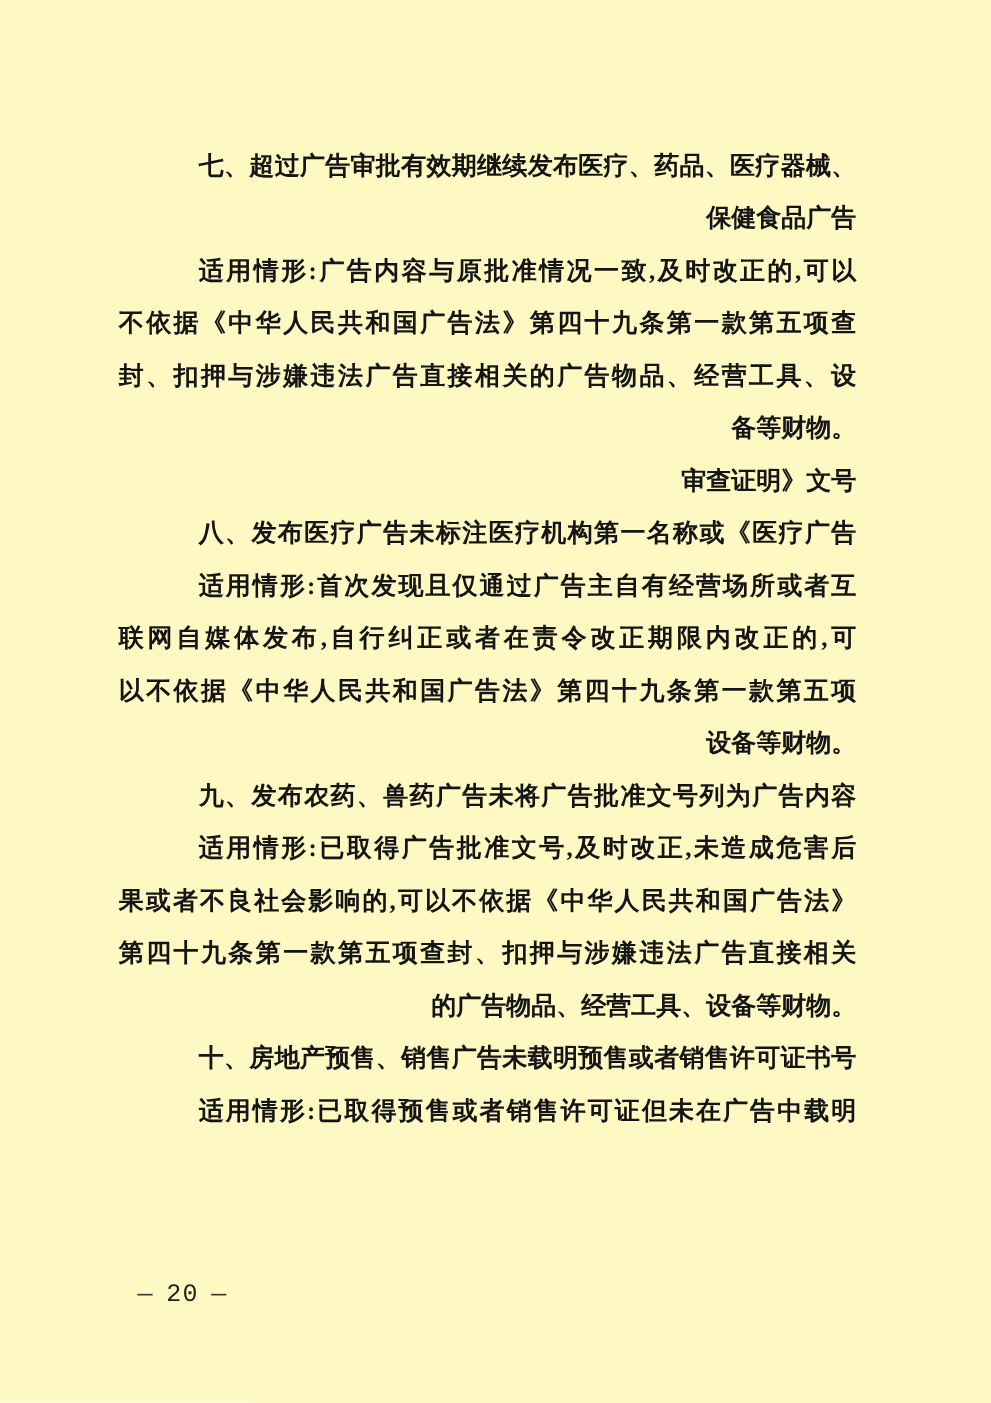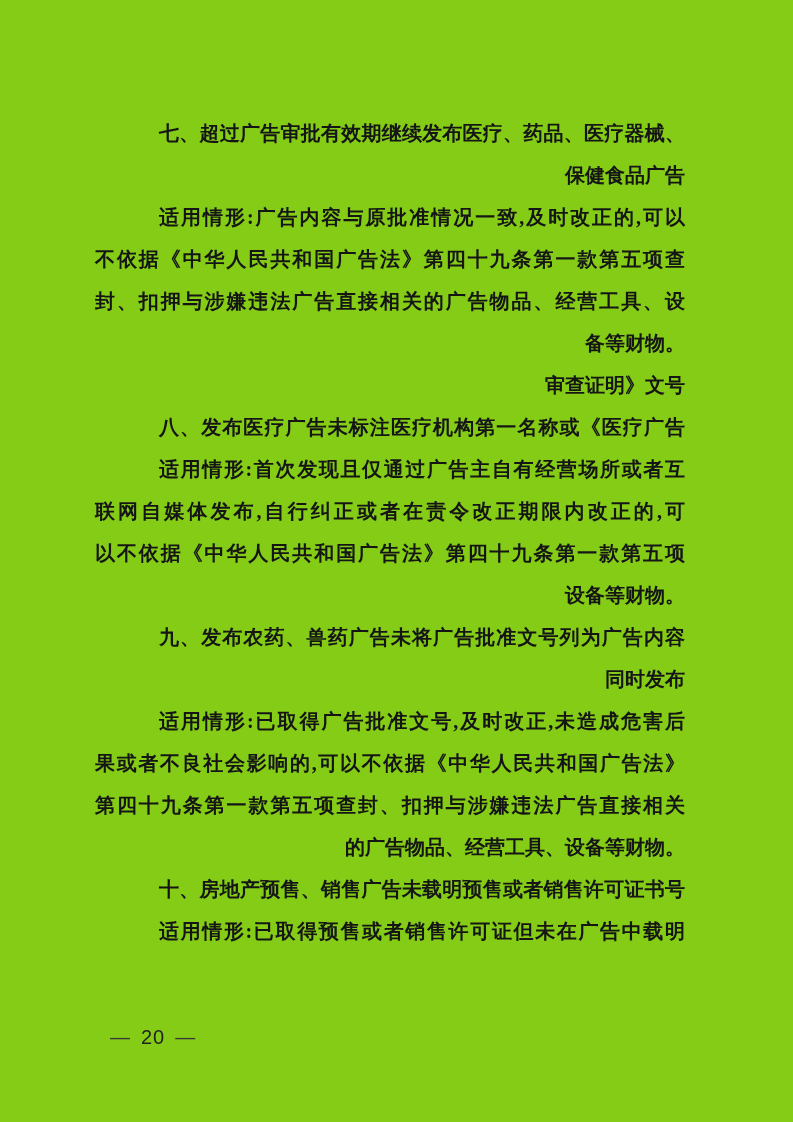--- a/index.html
+++ b/index.html
@@ -4,21 +4,21 @@
 <style>
   html, body {
     margin: 0;
     padding: 0;
     background: #ffffff;
   }
   .page {
     position: relative;
     width: 793px;
     height: 1122px;
-    background: #84cc16;
+    background: #fef9c3;
     overflow: hidden;
     color: #151515;
   }
   .doc {
     position: absolute;
     left: 95px;
     top: 112px;
     width: 590px;
   }
   .line {
@@ -47,21 +47,21 @@
     font-family: "Liberation Serif", "DejaVu Serif", serif;
     font-weight: 700;
   }
   .footer {
     position: absolute;
     left: 110px;
     top: 1022px;
     height: 30px;
     line-height: 30px;
     font-size: 20px;
-    font-family: Liberation Sans, sans-serif;
+    font-family: Liberation Mono, monospace;
     color: #222222;
     letter-spacing: 1px;
     white-space: pre;
     text-align: center;
   }
   .footer .dash { color: #3a3a3a; }
   .footer .num { padding: 0 10px; }
 </style>
 </head>
 <body>
@@ -83,21 +83,20 @@
       <div class="line h">审查证明》文号</div>
       <div class="line h indent fill">八、发布医疗广告未标注医疗机构第一名称或《医疗广告</div>
       <div class="line b indent fill">适用情形:首次发现且仅通过广告主自有经营场所或者互</div>
       <div class="line b fill">联网自媒体发布,自行纠正或者在责令改正期限内改正的,可</div>
       <div class="line b fill">以不依据《中华人民共和国广告法》第四十九条第一款第五项</div>
       <div class="line b">设备等财物。</div>
     </section>
 
     <section>
       <div class="line h indent fill">九、发布农药、兽药广告未将广告批准文号列为广告内容</div>
-      <div class="line h">同时发布</div>
       <div class="line b indent fill">适用情形:已取得广告批准文号,及时改正,未造成危害后</div>
       <div class="line b fill">果或者不良社会影响的,可以不依据《中华人民共和国广告法》</div>
       <div class="line b fill">第四十九条第一款第五项查封、扣押与涉嫌违法广告直接相关</div>
       <div class="line b">的广告物品、经营工具、设备等财物。</div>
     </section>
 
     <section>
       <div class="line h indent fill">十、房地产预售、销售广告未载明预售或者销售许可证书号</div>
       <div class="line b indent fill">适用情形:已取得预售或者销售许可证但未在广告中载明</div>
     </section>

